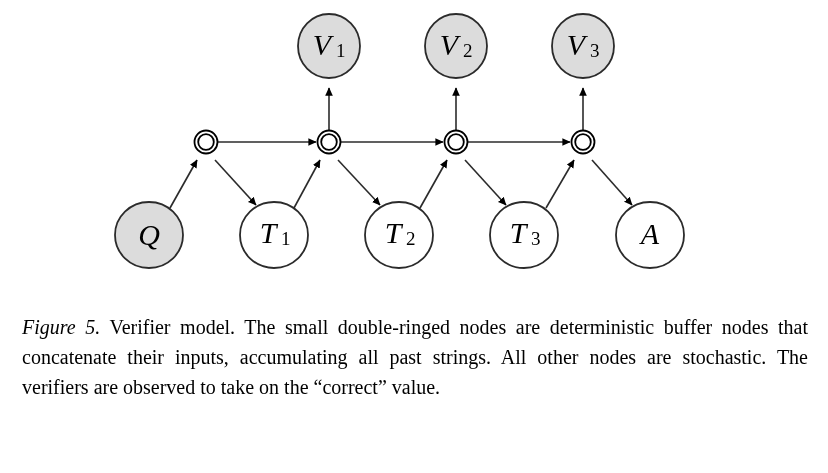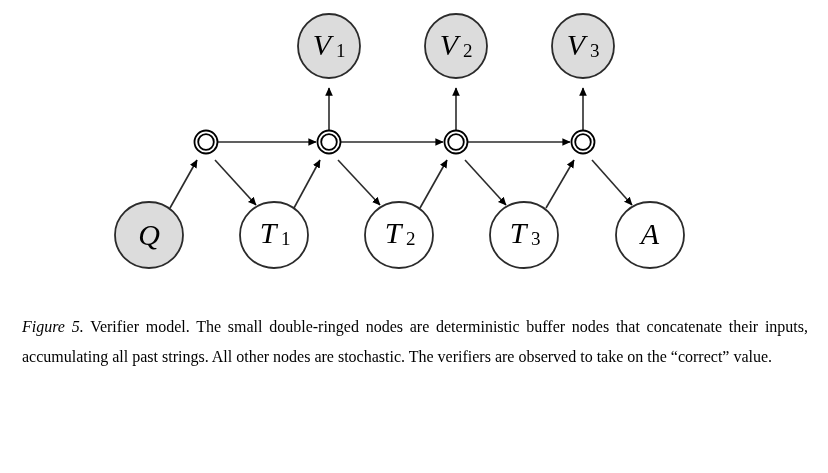--- a/index.html
+++ b/index.html
@@ -43,21 +43,21 @@
     font-style: normal;
     font-size: 19px;
     fill: #000000;
   }
   #caption {
     position: absolute;
     left: 22px;
     top: 312px;
     width: 786px;
     font-family: "Liberation Serif", "DejaVu Serif", serif;
-    font-size: 16px;
+    font-size: 20px;
     line-height: 30px;
     text-align: justify;
     text-justify: inter-word;
     color: #000000;
     hyphens: manual;
   }
   #caption .fig-num {
     font-style: italic;
   }
   #caption .cap-body {

